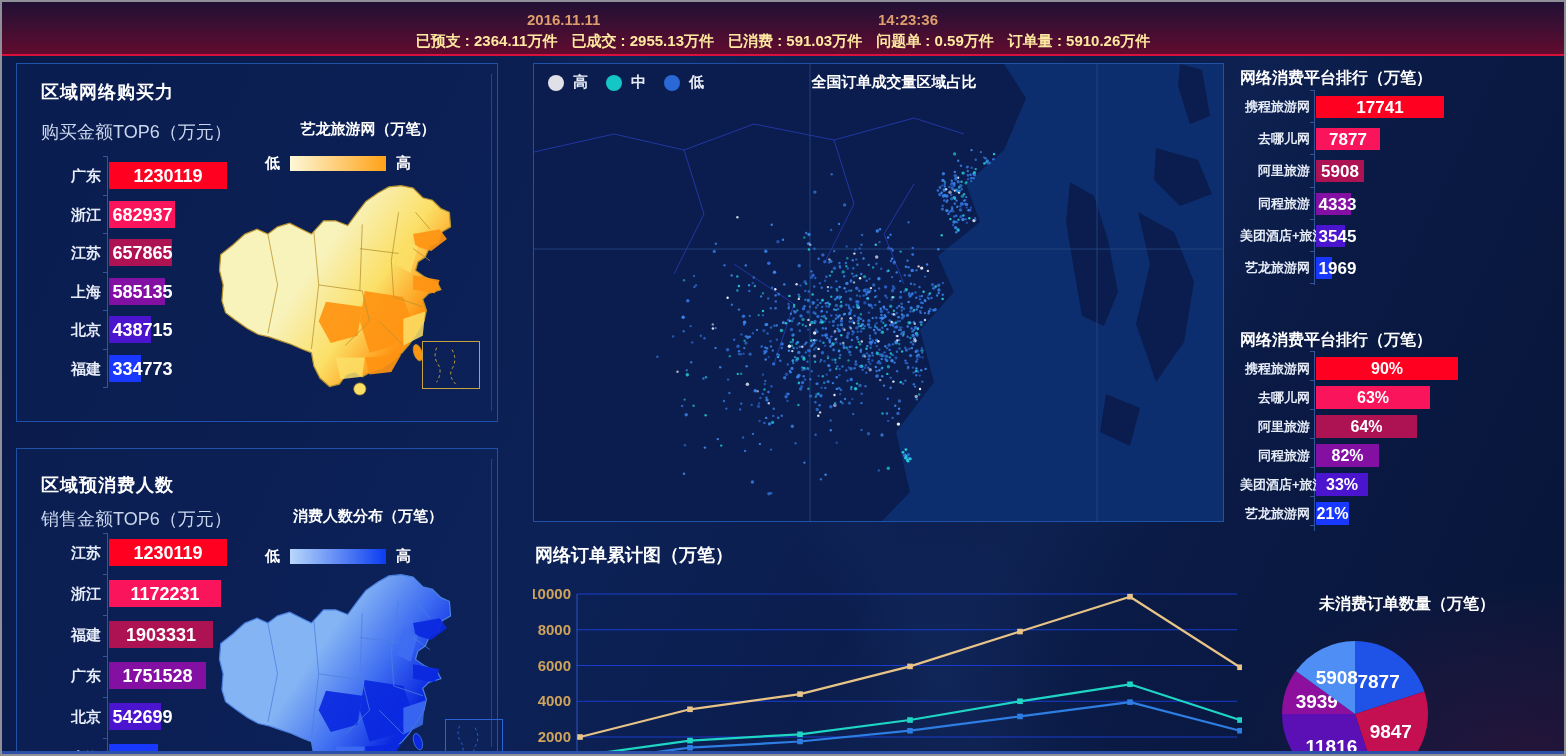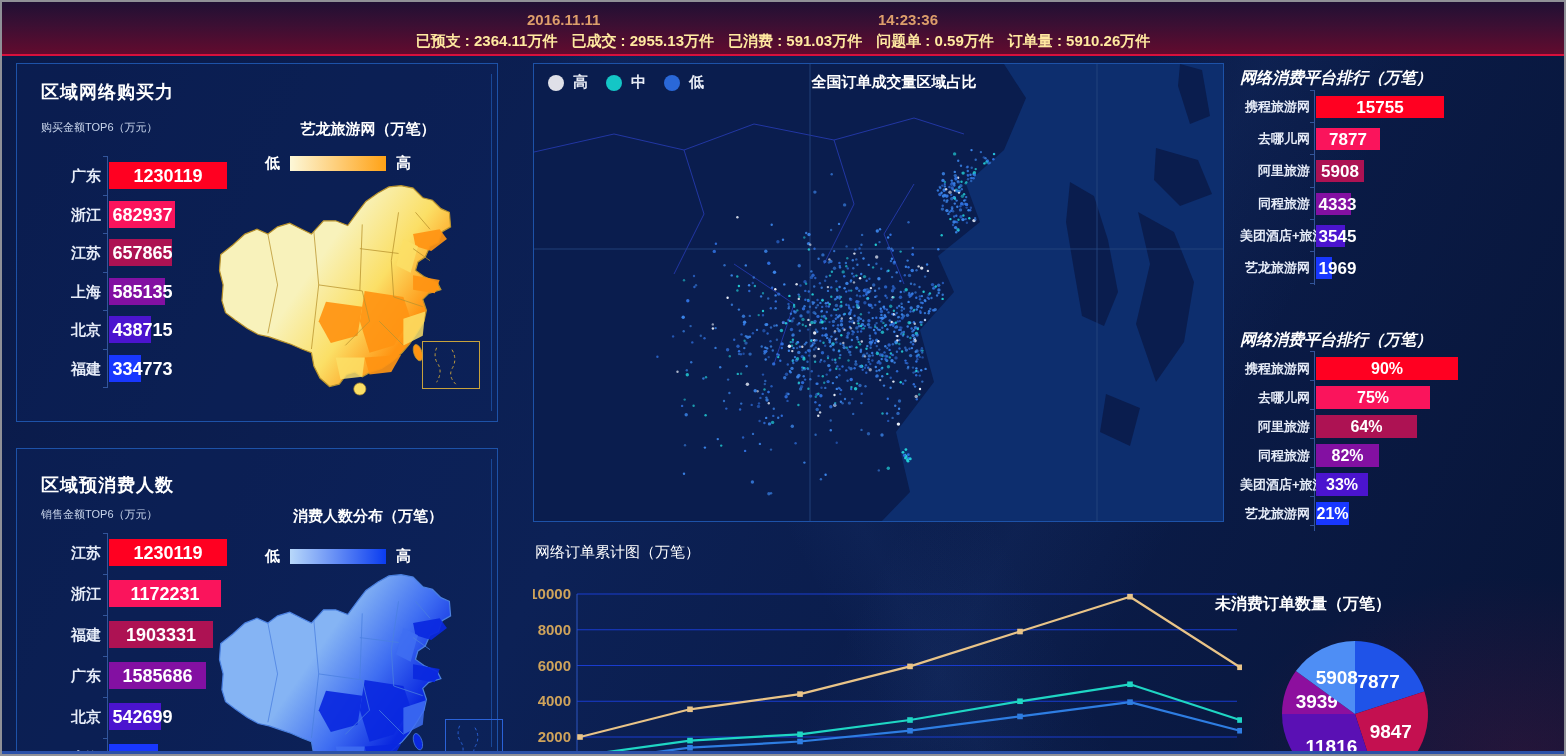--- a/index.html
+++ b/index.html
@@ -27,21 +27,21 @@
   #hdr-stats span{margin:12px 7px;}
 
   
   .panel{position:absolute;border:1px solid #1d52a8;background:rgba(14,36,96,.30);box-sizing:border-box;}
   .panel .accent{position:absolute;right:5px;top:10px;bottom:10px;width:1px;background:#1d52a8;opacity:.8;}
   #panel-lt{left:14px;top:61px;width:482px;height:359px;}
   #panel-lb{left:14px;top:446px;width:482px;height:310px;}
   #panel-map{left:531px;top:61px;width:691px;height:459px;}
 
   .p-title{position:absolute;left:24px;color:#fff;font-size:18px;font-weight:bold;letter-spacing:1px;}
-  .p-sub{position:absolute;left:24px;color:#c9d6ec;font-size:11px;}
+  .p-sub{position:absolute;left:24px;color:#c9d6ec;font-size:18px;}
   .map-title{position:absolute;width:230px;text-align:center;color:#fff;font-weight:bold;font-size:15px;}
   .grad-row{position:absolute;display:flex;align-items:center;gap:10px;color:#fff;font-weight:bold;font-size:15px;}
   .grad-bar{width:96px;height:15px;}
   .bars{position:absolute;}
   .inset{position:absolute;box-sizing:border-box;}
   .inset svg{width:100%;height:100%;}
 
   #bars-buy{left:24px;top:78px;width:330px;height:275px;}
   #lt-map-title{left:236px;top:56px;}
   #grad-a{left:248px;top:90px;}
@@ -58,34 +58,34 @@
   #scatter{position:absolute;left:0;top:0;}
   #map-legend{position:absolute;left:14px;top:9px;display:flex;align-items:center;z-index:3;}
   .ml-item{display:flex;align-items:center;margin-right:18px;}
   .ml-dot{width:16px;height:16px;border-radius:50%;margin-right:9px;}
   .ml-lab{color:#e8ecf5;font-size:15px;font-weight:bold;}
   #map-panel-title{position:absolute;left:240px;top:9px;width:240px;text-align:center;
         color:#fff;font-weight:bold;font-size:15px;z-index:3;}
 
   
   #line-chart{position:absolute;left:531px;top:533px;width:709px;height:223px;}
-  #lc-title{position:absolute;left:2px;top:8px;color:#fff;font-size:15px;font-weight:normal;}
+  #lc-title{position:absolute;left:2px;top:8px;color:#fff;font-size:18px;font-weight:bold;}
   #line-legend{position:absolute;left:198px;top:14px;display:flex;gap:26px;align-items:center;
         color:#fff;font-size:14px;font-weight:bold;}
   .lg-item{display:flex;align-items:center;gap:8px;}
   .lg-line{position:relative;width:26px;height:3px;border-radius:1px;}
   .lg-sq{position:absolute;left:7px;top:-4px;width:11px;height:11px;}
   #lc-svg{position:absolute;left:0;top:0;}
 
   
-  .rt-title{position:absolute;left:1238px;width:326px;color:#fff;font-size:16px;font-weight:bold;font-style:italic;}
+  .rt-title{position:absolute;left:1238px;width:326px;color:#fff;font-size:16px;font-weight:bold;}
   #rt-a{top:66px;} #rt-b{top:328px;}
   #bars-platform{left:1238px;top:86px;width:326px;height:240px;}
   #bars-pct{left:1238px;top:348px;width:326px;height:200px;}
-  #pie-title{position:absolute;left:1213px;top:592px;width:280px;text-align:left;
+  #pie-title{position:absolute;left:1213px;top:592px;width:280px;text-align:right;
         color:#fff;font-size:16px;font-weight:bold;}
   #pie{position:absolute;left:1240px;top:600px;}
 
   .bar-label{position:absolute;color:#e6ecf8;font-weight:bold;white-space:nowrap;}
   .bar-rect{position:absolute;}
   .bar-val{position:absolute;color:#fff;font-weight:bold;text-align:center;white-space:nowrap;}
   .axis-line,.axis-tick{position:absolute;background:#3a5fa8;opacity:.85;}
 </style>
 </head>
 <body>
@@ -191,21 +191,21 @@
         <div class="bar-rect" style="left: 68px; top: 14px; width: 118px; height: 27px; background: rgb(255, 0, 33);"></div>
         <div class="bar-val" style="left: 68px; top: 14px; width: 118px; height: 27px; line-height: 28px; font-size: 18px;">1230119</div>
         <div class="bar-label" style="left: 0px; top: 55px; width: 60px; height: 27px; line-height: 27px; text-align: right; font-size: 15px;">浙江</div>
         <div class="bar-rect" style="left: 68px; top: 55px; width: 112px; height: 27px; background: rgb(250, 20, 92);"></div>
         <div class="bar-val" style="left: 68px; top: 55px; width: 112px; height: 27px; line-height: 28px; font-size: 18px;">1172231</div>
         <div class="bar-label" style="left: 0px; top: 96px; width: 60px; height: 27px; line-height: 27px; text-align: right; font-size: 15px;">福建</div>
         <div class="bar-rect" style="left: 68px; top: 96px; width: 104px; height: 27px; background: rgb(173, 18, 83);"></div>
         <div class="bar-val" style="left: 68px; top: 96px; width: 104px; height: 27px; line-height: 28px; font-size: 18px;">1903331</div>
         <div class="bar-label" style="left: 0px; top: 137px; width: 60px; height: 27px; line-height: 27px; text-align: right; font-size: 15px;">广东</div>
         <div class="bar-rect" style="left: 68px; top: 137px; width: 97px; height: 27px; background: rgb(131, 16, 162);"></div>
-        <div class="bar-val" style="left: 68px; top: 137px; width: 97px; height: 27px; line-height: 28px; font-size: 18px;">1585686</div>
+        <div class="bar-val" style="left: 68px; top: 137px; width: 97px; height: 27px; line-height: 28px; font-size: 18px;">1751528</div>
         <div class="bar-label" style="left: 0px; top: 178px; width: 60px; height: 27px; line-height: 27px; text-align: right; font-size: 15px;">北京</div>
         <div class="bar-rect" style="left: 68px; top: 178px; width: 52px; height: 27px; background: rgb(75, 20, 207);"></div>
         <div class="bar-val" style="left: 68px; top: 178px; width: 67px; height: 27px; line-height: 28px; font-size: 18px;">542699</div>
         <div class="bar-label" style="left: 0px; top: 219px; width: 60px; height: 27px; line-height: 27px; text-align: right; font-size: 15px;">上海</div>
         <div class="bar-rect" style="left: 68px; top: 219px; width: 49px; height: 27px; background: rgb(24, 55, 255);"></div>
         <div class="bar-val" style="left: 68px; top: 219px; width: 67px; height: 27px; line-height: 28px; font-size: 18px;">506520</div>
       </div>
     <div class="map-title" id="lb-map-title">消费人数分布（万笔）</div>
     <div class="grad-row" id="grad-b">
       <span>低</span>
@@ -1497,21 +1497,21 @@
       <div class="axis-line" style="left: 74px; top: 2px; width: 1px; height: 195px;"></div>
       <div class="axis-tick" style="left: 70px; top: 2px; width: 4px; height: 1px;"></div>
       <div class="axis-tick" style="left: 70px; top: 34.2px; width: 4px; height: 1px;"></div>
       <div class="axis-tick" style="left: 70px; top: 66.4px; width: 4px; height: 1px;"></div>
       <div class="axis-tick" style="left: 70px; top: 98.6px; width: 4px; height: 1px;"></div>
       <div class="axis-tick" style="left: 70px; top: 130.8px; width: 4px; height: 1px;"></div>
       <div class="axis-tick" style="left: 70px; top: 163px; width: 4px; height: 1px;"></div>
       <div class="axis-tick" style="left: 70px; top: 195.2px; width: 4px; height: 1px;"></div>
       <div class="bar-label" style="left: 0px; top: 8px; width: 70px; height: 22px; line-height: 22px; text-align: right; font-size: 13px;">携程旅游网</div>
       <div class="bar-rect" style="left: 76px; top: 8px; width: 128px; height: 22px; background: rgb(255, 0, 33);"></div>
-      <div class="bar-val" style="left: 76px; top: 8px; width: 128px; height: 22px; line-height: 23px; font-size: 17px;">15755</div>
+      <div class="bar-val" style="left: 76px; top: 8px; width: 128px; height: 22px; line-height: 23px; font-size: 17px;">17741</div>
       <div class="bar-label" style="left: 0px; top: 40.2px; width: 70px; height: 22px; line-height: 22px; text-align: right; font-size: 13px;">去哪儿网</div>
       <div class="bar-rect" style="left: 76px; top: 40.2px; width: 64px; height: 22px; background: rgb(250, 20, 92);"></div>
       <div class="bar-val" style="left: 76px; top: 40.2px; width: 64px; height: 22px; line-height: 23px; font-size: 17px;">7877</div>
       <div class="bar-label" style="left: 0px; top: 72.4px; width: 70px; height: 22px; line-height: 22px; text-align: right; font-size: 13px;">阿里旅游</div>
       <div class="bar-rect" style="left: 76px; top: 72.4px; width: 48px; height: 22px; background: rgb(173, 18, 83);"></div>
       <div class="bar-val" style="left: 76px; top: 72.4px; width: 48px; height: 22px; line-height: 23px; font-size: 17px;">5908</div>
       <div class="bar-label" style="left: 0px; top: 104.6px; width: 70px; height: 22px; line-height: 22px; text-align: right; font-size: 13px;">同程旅游</div>
       <div class="bar-rect" style="left: 76px; top: 104.6px; width: 35px; height: 22px; background: rgb(131, 16, 162);"></div>
       <div class="bar-val" style="left: 76px; top: 104.6px; width: 43px; height: 22px; line-height: 23px; font-size: 17px;">4333</div>
       <div class="bar-label" style="left: 0px; top: 136.8px; width: 70px; height: 22px; line-height: 22px; text-align: right; font-size: 13px;">美团酒店+旅游</div>
@@ -1529,21 +1529,21 @@
       <div class="axis-tick" style="left: 70px; top: 59px; width: 4px; height: 1px;"></div>
       <div class="axis-tick" style="left: 70px; top: 88px; width: 4px; height: 1px;"></div>
       <div class="axis-tick" style="left: 70px; top: 117px; width: 4px; height: 1px;"></div>
       <div class="axis-tick" style="left: 70px; top: 146px; width: 4px; height: 1px;"></div>
       <div class="axis-tick" style="left: 70px; top: 175px; width: 4px; height: 1px;"></div>
       <div class="bar-label" style="left: 0px; top: 7px; width: 70px; height: 23px; line-height: 23px; text-align: right; font-size: 13px;">携程旅游网</div>
       <div class="bar-rect" style="left: 76px; top: 7px; width: 142px; height: 23px; background: rgb(255, 0, 33);"></div>
       <div class="bar-val" style="left: 76px; top: 7px; width: 142px; height: 28px; line-height: 24px; font-size: 16px;">90%</div>
       <div class="bar-label" style="left: 0px; top: 36px; width: 70px; height: 23px; line-height: 23px; text-align: right; font-size: 13px;">去哪儿网</div>
       <div class="bar-rect" style="left: 76px; top: 36px; width: 114px; height: 23px; background: rgb(250, 20, 92);"></div>
-      <div class="bar-val" style="left: 76px; top: 36px; width: 114px; height: 23px; line-height: 24px; font-size: 16px;">75%</div>
+      <div class="bar-val" style="left: 76px; top: 36px; width: 114px; height: 23px; line-height: 24px; font-size: 16px;">63%</div>
       <div class="bar-label" style="left: 0px; top: 65px; width: 70px; height: 23px; line-height: 23px; text-align: right; font-size: 13px;">阿里旅游</div>
       <div class="bar-rect" style="left: 76px; top: 65px; width: 101px; height: 23px; background: rgb(173, 18, 83);"></div>
       <div class="bar-val" style="left: 76px; top: 65px; width: 101px; height: 23px; line-height: 24px; font-size: 16px;">64%</div>
       <div class="bar-label" style="left: 0px; top: 94px; width: 70px; height: 23px; line-height: 23px; text-align: right; font-size: 13px;">同程旅游</div>
       <div class="bar-rect" style="left: 76px; top: 94px; width: 63px; height: 23px; background: rgb(131, 16, 162);"></div>
       <div class="bar-val" style="left: 76px; top: 94px; width: 63px; height: 23px; line-height: 24px; font-size: 16px;">82%</div>
       <div class="bar-label" style="left: 0px; top: 123px; width: 70px; height: 23px; line-height: 23px; text-align: right; font-size: 13px;">美团酒店+旅游</div>
       <div class="bar-rect" style="left: 76px; top: 123px; width: 52px; height: 23px; background: rgb(75, 20, 207);"></div>
       <div class="bar-val" style="left: 76px; top: 123px; width: 52px; height: 23px; line-height: 24px; font-size: 16px;">33%</div>
       <div class="bar-label" style="left: 0px; top: 152px; width: 70px; height: 23px; line-height: 23px; text-align: right; font-size: 13px;">艺龙旅游网</div>

